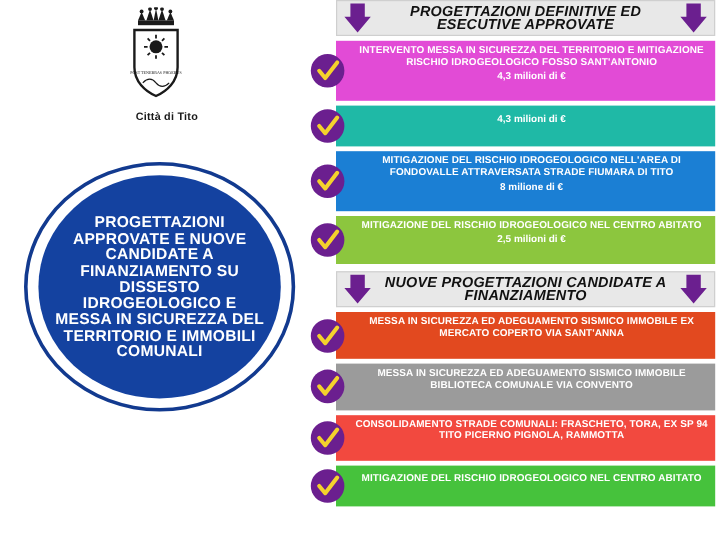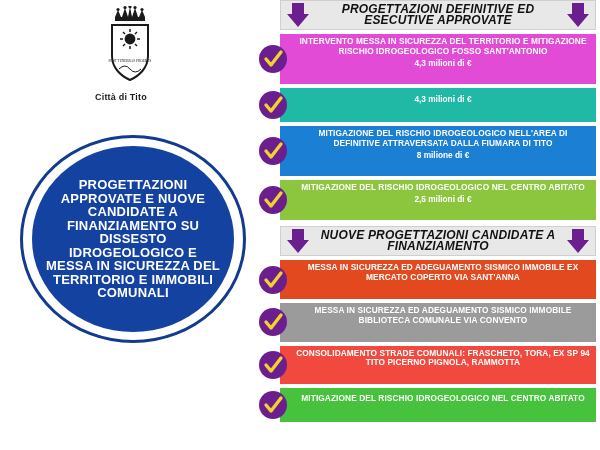--- a/index.html
+++ b/index.html
@@ -26,21 +26,21 @@
     left: 0;
     top: 0;
     width: 270px;
     height: 450px;
   }
   .crest {
     position: absolute;
     left: 95px;
     top: 6px;
     width: 70px;
-    text-align: left;
+    text-align: right;
   }
   .crest-svg {
     display: block;
     margin: 0 auto;
   }
   .crest-caption {
     font-size: 9px;
     font-weight: bold;
     color: #1a1a1a;
     margin-top: 2px;
@@ -257,21 +257,21 @@
         <div class="t2">4,3 milioni di €</div>
       </div>
     </div>
 
     <div class="row">
       <svg class="check" viewBox="0 0 30 30">
         <circle cx="15" cy="15" r="14" fill="#6b1f8f"></circle>
         <path d="M8 15 L13 21 L23 8" stroke="#f4d22c" stroke-width="3.4" fill="none" stroke-linecap="round" stroke-linejoin="round"></path>
       </svg>
       <div class="bar" style="background:#1b7fd4;color:#ffffff">
-        <div class="t1">MITIGAZIONE DEL RISCHIO IDROGEOLOGICO NELL'AREA DI DEFINITIVE ATTRAVERSATA DALLA FIUMARA DI TITO</div>
+        <div class="t1">MITIGAZIONE DEL RISCHIO IDROGEOLOGICO NELL'AREA DI FONDOVALLE ATTRAVERSATA STRADE FIUMARA DI TITO</div>
         <div class="t2">8 milione di €</div>
       </div>
     </div>
 
 
     <div class="row">
       <svg class="check" viewBox="0 0 30 30">
         <circle cx="15" cy="15" r="14" fill="#6b1f8f"></circle>
         <path d="M8 15 L13 21 L23 8" stroke="#f4d22c" stroke-width="3.4" fill="none" stroke-linecap="round" stroke-linejoin="round"></path>
       </svg>

